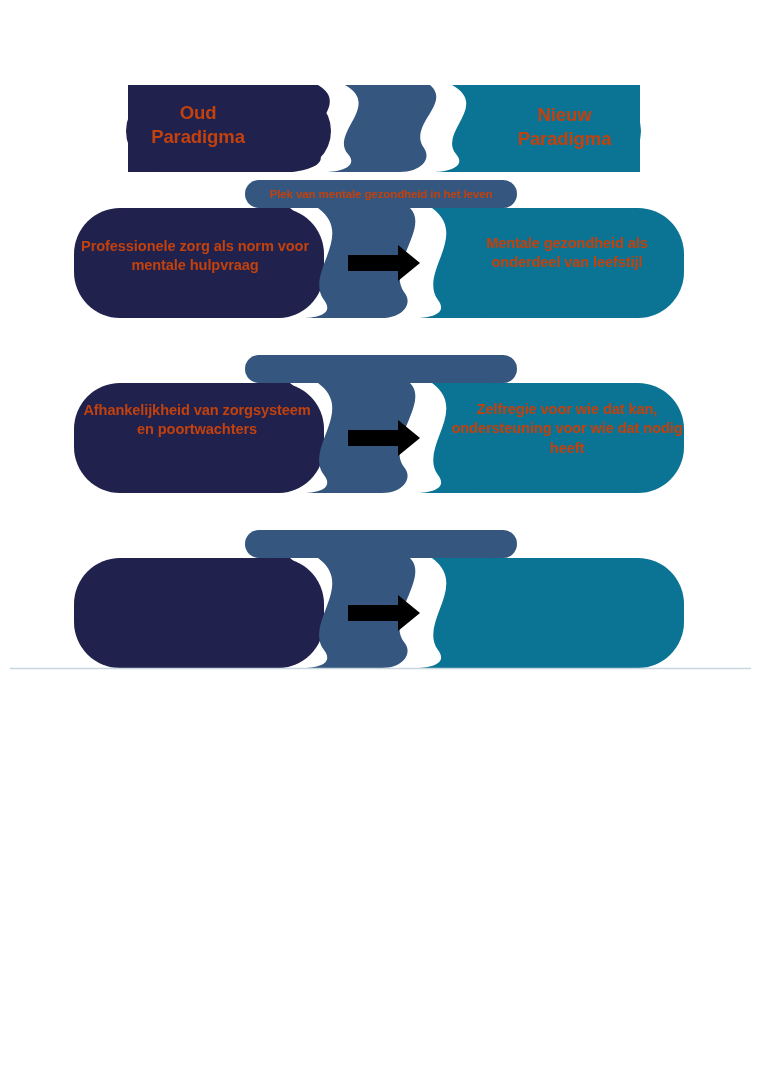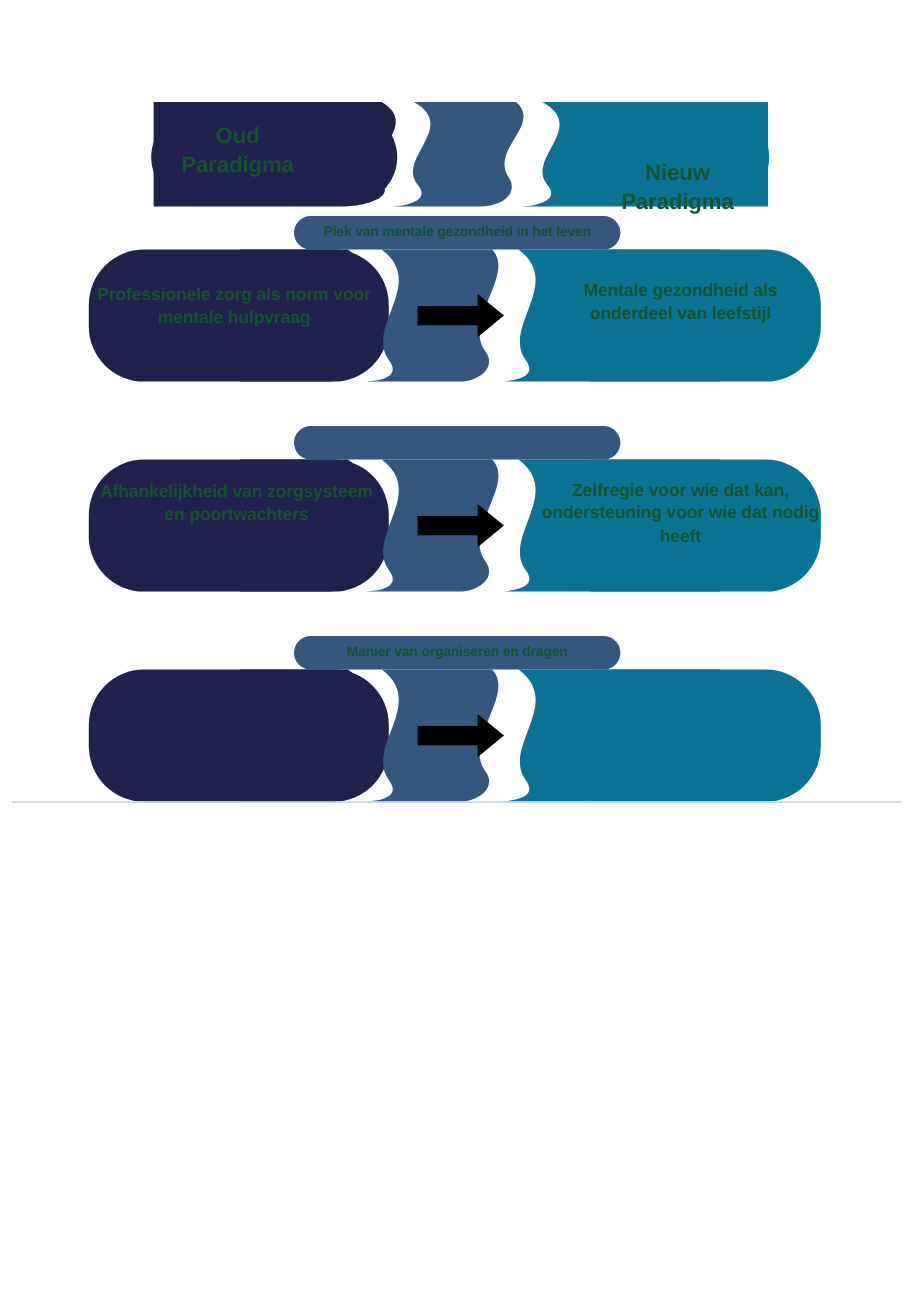--- a/index.html
+++ b/index.html
@@ -28,21 +28,21 @@
     left: 0;
     top: 0;
     width: 761px;
     height: 1077px;
     pointer-events: none;
   }
 
   
   .txt {
     position: absolute;
-    color: #14532d;
+    color: #c2410c;
     font-weight: bold;
     text-align: center;
     line-height: 1.30;
     letter-spacing: -0.1px;
   }
 
   .header-title {
     font-size: 18.5px;
     line-height: 1.30;
   }
@@ -54,21 +54,21 @@
 
   .pill-text {
     font-size: 11.6px;
     line-height: 1.2;
     letter-spacing: -0.15px;
     white-space: nowrap;
   }
 
   
   #hdr-left-title  { left: 118px; top: 101px; width: 160px; }
-  #hdr-right-title { left: 482px; top: 103px; width: 165px; margin-top: 29px; }
+  #hdr-right-title { left: 482px; top: 103px; width: 165px; }
 
   
   #pill-0-text { left: 252px; top: 187px; width: 258px; }
   #pill-1-text { left: 252px; top: 362px; width: 258px; }
   #pill-2-text { left: 252px; top: 537px; width: 258px; }
 
   
   #old-0-text { left: 76px; top: 237px; width: 238px; }
   #old-1-text { left: 78px; top: 401px; width: 238px; }
   #old-2-text { left: 76px; top: 577px; width: 240px; }
@@ -212,15 +212,14 @@
   <div class="txt header-title" id="hdr-left-title">Oud<br>Paradigma</div>
   <div class="txt header-title" id="hdr-right-title">Nieuw<br>Paradigma</div>
 
   <div class="txt panel-text" id="old-0-text">Professionele zorg als norm voor mentale hulpvraag</div>
   <div class="txt pill-text" id="pill-0-text">Plek van mentale gezondheid in het leven</div>
   <div class="txt panel-text" id="new-0-text">Mentale gezondheid als onderdeel van leefstijl</div>
 
   <div class="txt panel-text" id="old-1-text">Afhankelijkheid van zorgsysteem en poortwachters</div>
   <div class="txt panel-text" id="new-1-text">Zelfregie voor wie dat kan, ondersteuning voor wie dat nodig heeft</div>
 
-  <div class="txt pill-text" id="pill-2-text">Manier van organiseren en dragen</div>
 
 </div>
 
 </body></html>

